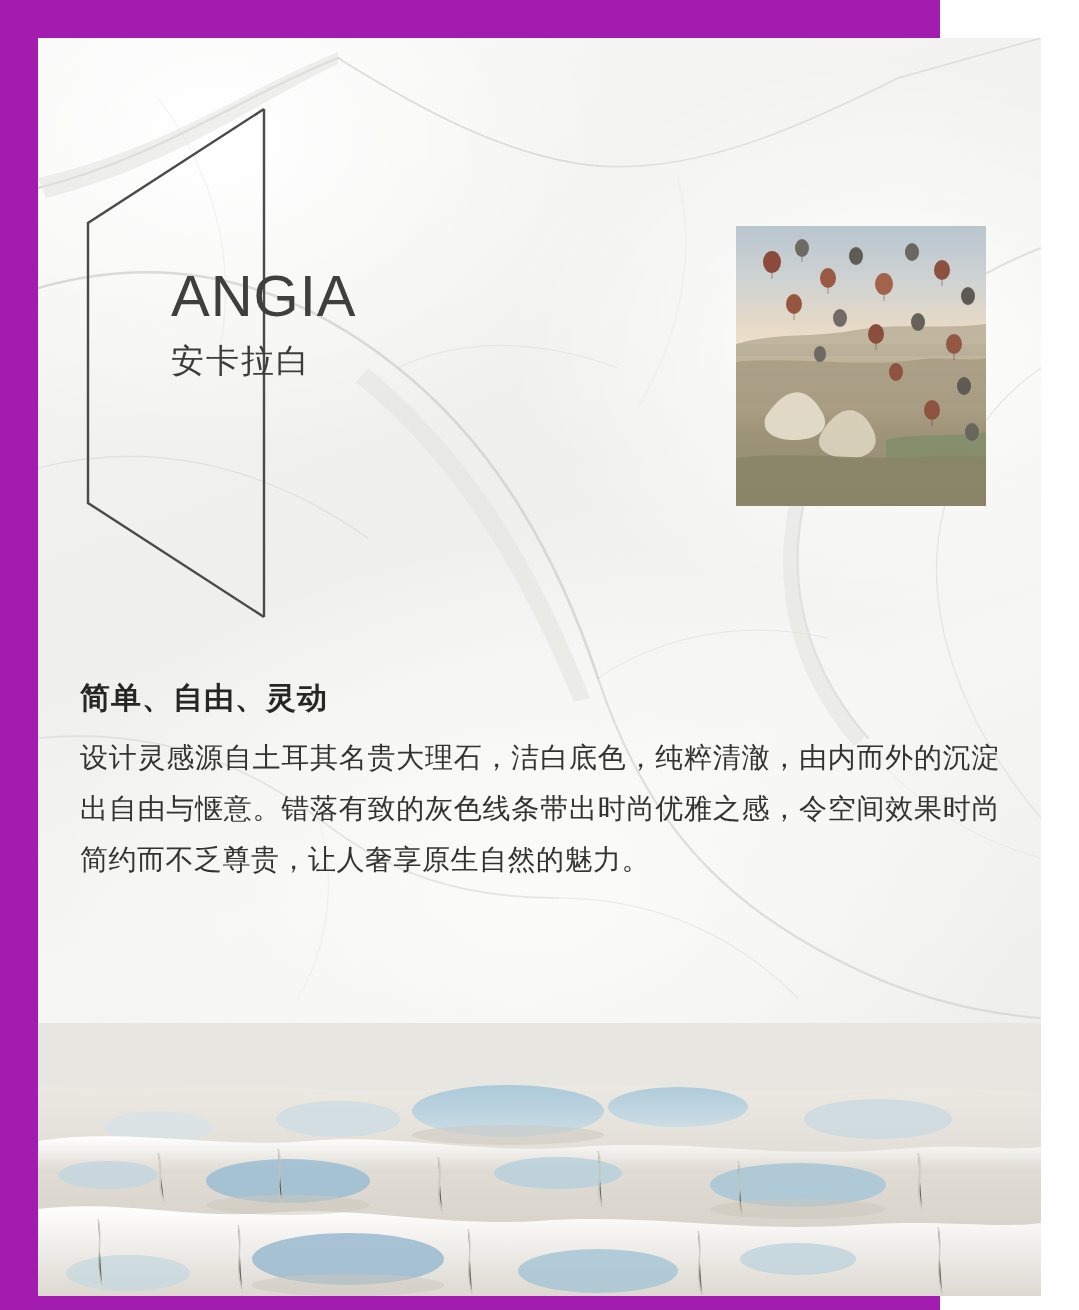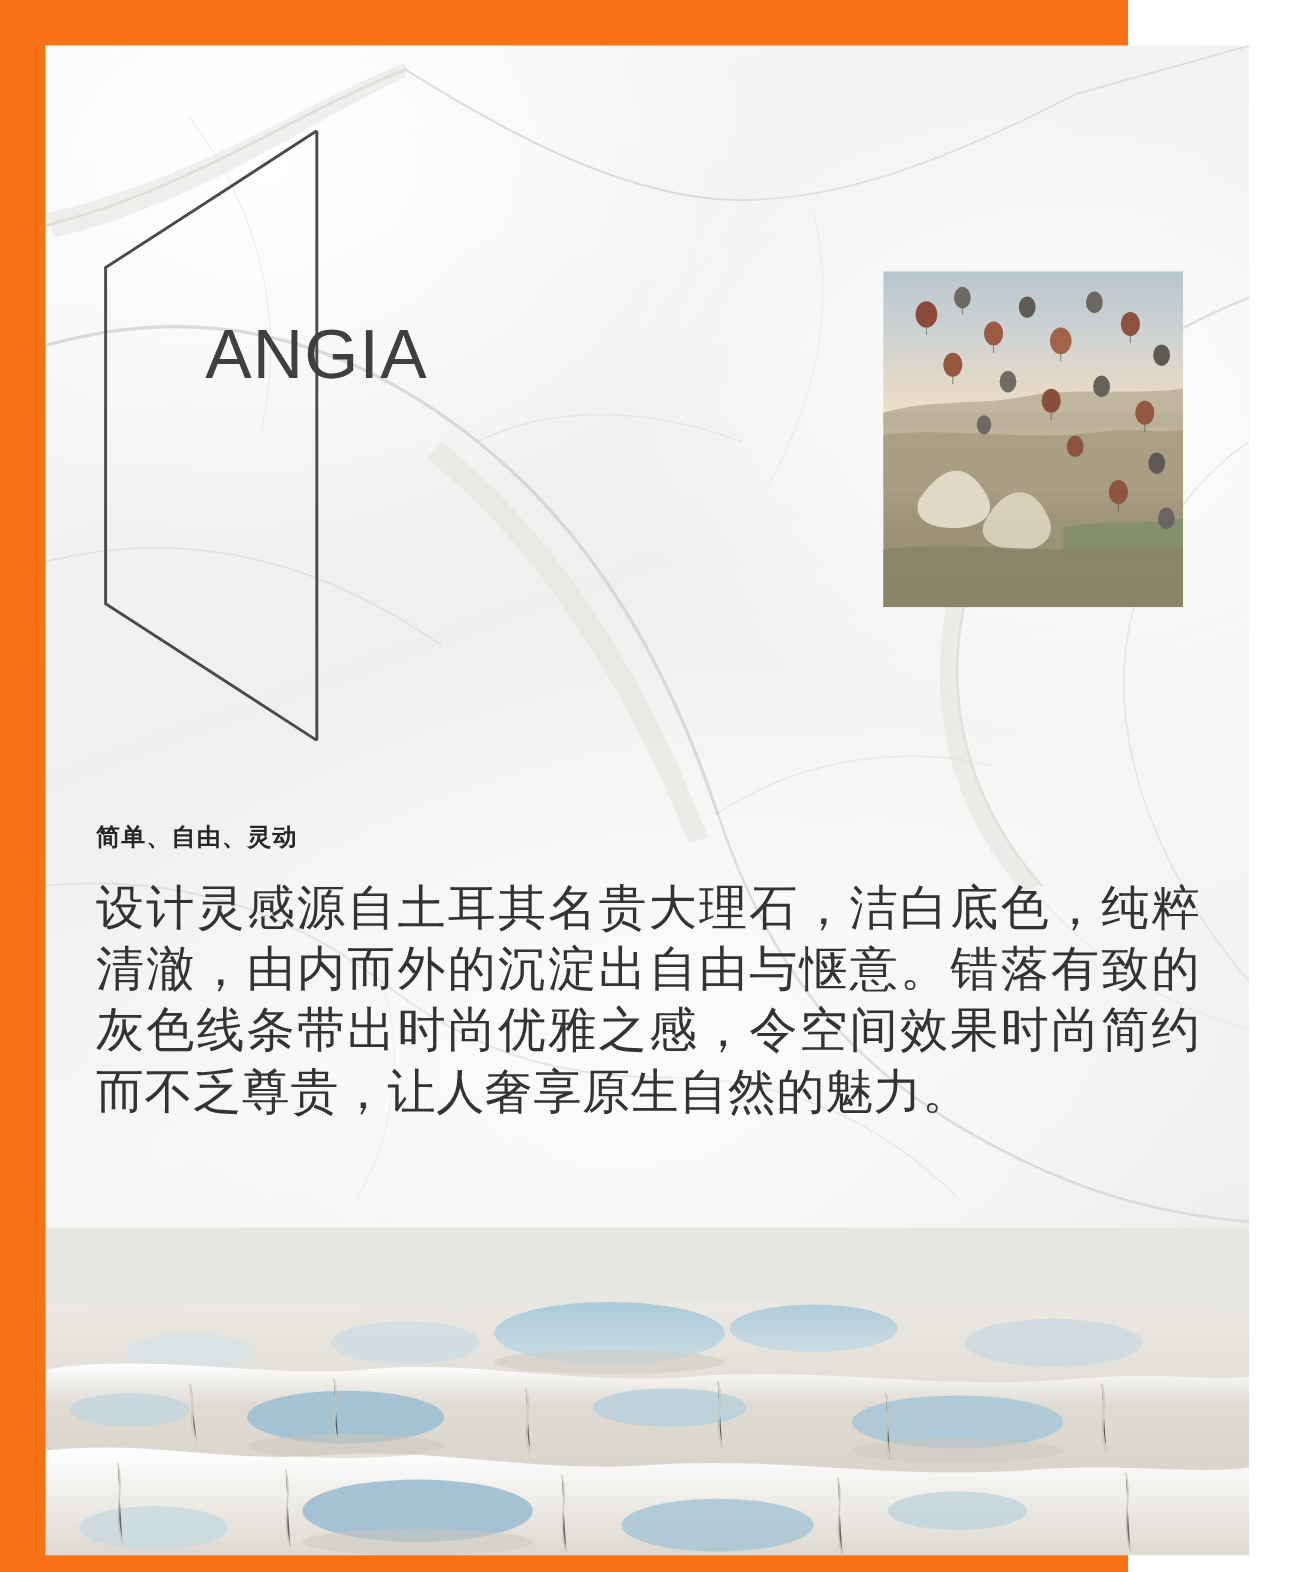--- a/index.html
+++ b/index.html
@@ -14,21 +14,21 @@
     overflow: hidden;
     position: relative;
   }
 
   
   .page {
     position: absolute;
     left: 0; top: 0;
     width: 940px;
     height: 1310px;
-    background: #f97316;
+    background: #a21caf;
   }
 
   
   .card {
     position: absolute;
     left: 38px;
     top: 38px;
     width: 1003px;
     height: 1258px;
     overflow: hidden;
@@ -109,29 +109,29 @@
   .inset-photo svg { position:absolute; left:0; top:0; width:100%; height:100%; }
 
   
   .copy {
     position: absolute;
     left: 42px;
     top: 640px;
     width: 920px;
   }
   .copy-head {
-    font-size: 20px;
+    font-size: 30px;
     font-weight: 700;
     color: #262626;
     letter-spacing: 1px;
     line-height: 40px;
     margin-bottom: 14px;
   }
   .copy-body {
-    font-size: 40px;
+    font-size: 28px;
     line-height: 51px;
     color: #333333;
     letter-spacing: 0.5px;
     text-align: justify;
   }
 
   
   .bottom-photo {
     position: absolute;
     left: 0;
@@ -179,20 +179,21 @@
 
     <div class="bracket">
       <svg viewBox="0 0 210 520" preserveAspectRatio="none" aria-hidden="true">
         <path d="M186 6 L10 120 L10 400 L186 514" fill="none" stroke="#4a4a4a" stroke-width="2.4"></path>
         <path d="M186 6 L186 514" fill="none" stroke="#4a4a4a" stroke-width="2.4"></path>
       </svg>
     </div>
 
     <div class="title-block">
       <div class="title-en">ANGIA</div>
+      <div class="title-cn">安卡拉白</div>
     </div>
 
     <div class="inset-photo">
       <div class="sky"></div>
       <div class="ground"></div>
       <svg viewBox="0 0 250 280" preserveAspectRatio="none" aria-hidden="true">
 
         <path d="M0 118 C 40 106, 80 112, 120 104 C 160 96, 205 104, 250 98 L250 130 L0 130 Z" fill="#b9ae96" opacity="0.85"></path>
 
         <path d="M0 136 C 60 130, 120 142, 180 134 C 210 130, 232 136, 250 132 L250 180 L0 180 Z" fill="#a89d84" opacity="0.9"></path>

